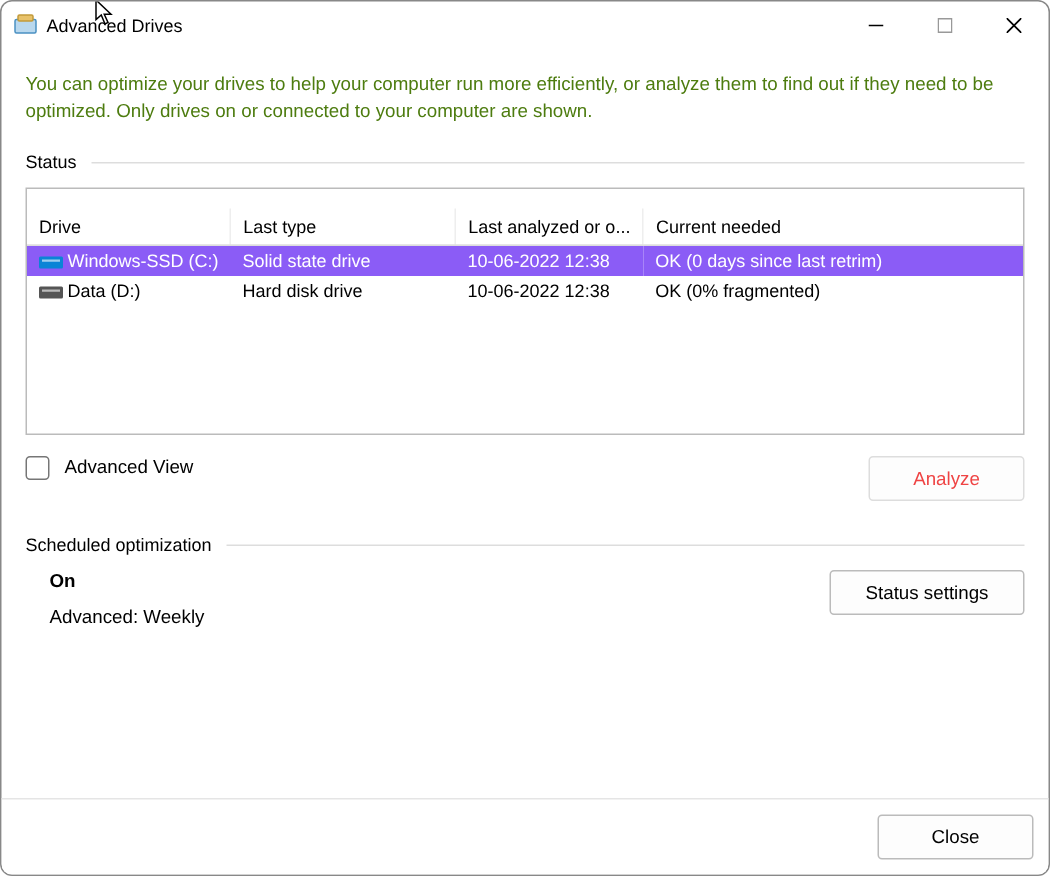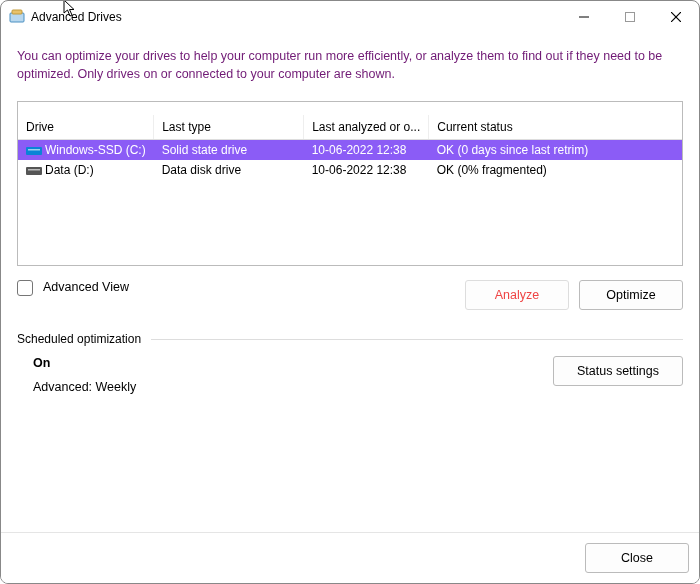--- a/index.html
+++ b/index.html
@@ -5,21 +5,21 @@
     * { box-sizing: border-box; margin: 0; padding: 0; font-family: "Segoe UI", Tahoma, sans-serif; }
     body { width: 700px; height: 584px; background: #fff; overflow: hidden; border: 1px solid #888; border-radius: 8px; position: relative; }
     .titlebar { display: flex; align-items: center; height: 32px; padding: 0 0 0 8px; }
     .titlebar-icon { width: 16px; height: 16px; margin-right: 6px; }
     .titlebar-title { font-size: 12px; color: #000; flex: 1; }
     .winbtns { display: flex; }
     .winbtn { width: 46px; height: 32px; display: flex; align-items: center; justify-content: center; color: #000; }
     .winbtn svg { width: 10px; height: 10px; }
     .cursor { position: absolute; top: -2px; left: 62px; font-size: 14px; color: #000; pointer-events: none; }
     .content { padding: 14px 16px 10px 16px; }
-    .intro { font-size: 12.5px; color: #701a75; line-height: 1.45; margin-bottom: 18px; }
+    .intro { font-size: 12.5px; color: #4d7c0f; line-height: 1.45; margin-bottom: 18px; }
     .section-label { font-size: 12px; color: #000; display: flex; align-items: center; margin-bottom: 10px; }
     .section-label .line { flex: 1; height: 1px; background: #ddd; margin-left: 10px; }
     .table-wrap { border: 1px solid #bbb; height: 165px; overflow: hidden; margin-bottom: 14px; }
     table { width: 100%; border-collapse: collapse; font-size: 12px; margin-top: 13px; }
     thead th { text-align: left; font-weight: 400; padding: 5px 8px; border-bottom: 1px solid #ddd; border-right: 1px solid #eee; background: #fff; color: #000; white-space: nowrap; overflow: hidden; text-overflow: ellipsis; }
     thead th:last-child { border-right: none; }
     tbody td { padding: 3px 8px; color: #000; white-space: nowrap; }
     tbody tr.selected td { background: #8b5cf6; color: #fff; }
     .drv-icon { display: inline-block; width: 16px; height: 12px; vertical-align: middle; margin-right: 3px; }
     .row-actions { display: flex; align-items: flex-start; gap: 10px; margin-bottom: 22px; }
@@ -69,59 +69,62 @@
 </div>
 <div class="cursor">
   <svg width="14" height="18" viewBox="0 0 14 18">
       <path d="M1 1 L1 14 L4.5 11 L7 17 L9 16 L6.5 10.5 L11 10.5 Z" fill="#fff" stroke="#000" stroke-width="1"></path>
     </svg>
 </div>
 
 <div class="content">
   <p class="intro">You can optimize your drives to help your computer run more efficiently, or analyze them to find out if they need to be optimized. Only drives on or connected to your computer are shown.</p>
 
+  <div class="section-label">
+    <span>Status</span>
+      <span class="line"></span>
+  </div>
 
   <div class="table-wrap">
     <table>
       <thead>
         <tr>
           <th class="c-drive">Drive</th>
           <th class="c-media">Last type</th>
           <th class="c-last">Last analyzed or o...</th>
-          <th>Current status</th>
+          <th>Current needed</th>
         </tr>
       </thead>
       <tbody id="drive-rows">
           <tr class="selected">
             <td><span class="drv-icon"><svg viewBox="0 0 16 12">
                   <rect x="0" y="2" width="16" height="8" rx="1" fill="#0a84d6"></rect>
                   <rect x="2" y="4" width="12" height="1.5" fill="rgba(255,255,255,0.6)"></rect>
                 </svg></span><span>Windows-SSD (C:)</span></td>
             <td>Solid state drive</td>
             <td>10-06-2022 12:38</td>
             <td>OK (0 days since last retrim)</td>
           </tr>
           <tr>
             <td><span class="drv-icon"><svg viewBox="0 0 16 12">
                   <rect x="0" y="2" width="16" height="8" rx="1" fill="#555"></rect>
                   <rect x="2" y="4" width="12" height="1.5" fill="rgba(255,255,255,0.6)"></rect>
                 </svg></span><span>Data (D:)</span></td>
-            <td>Data disk drive</td>
+            <td>Hard disk drive</td>
             <td>10-06-2022 12:38</td>
             <td>OK (0% fragmented)</td>
           </tr>
         </tbody>
     </table>
   </div>
 
   <div class="row-actions">
     <span class="checkbox"></span>
     <span class="check-label">Advanced View</span>
     <button class="btn disabled">Analyze</button>
-    <button class="btn">Optimize</button>
   </div>
 
   <div class="section-label">
     <span>Scheduled optimization</span>
       <span class="line"></span>
   </div>
 
   <div class="sched">
     <div class="sched-row">
       <div class="sched-left">

